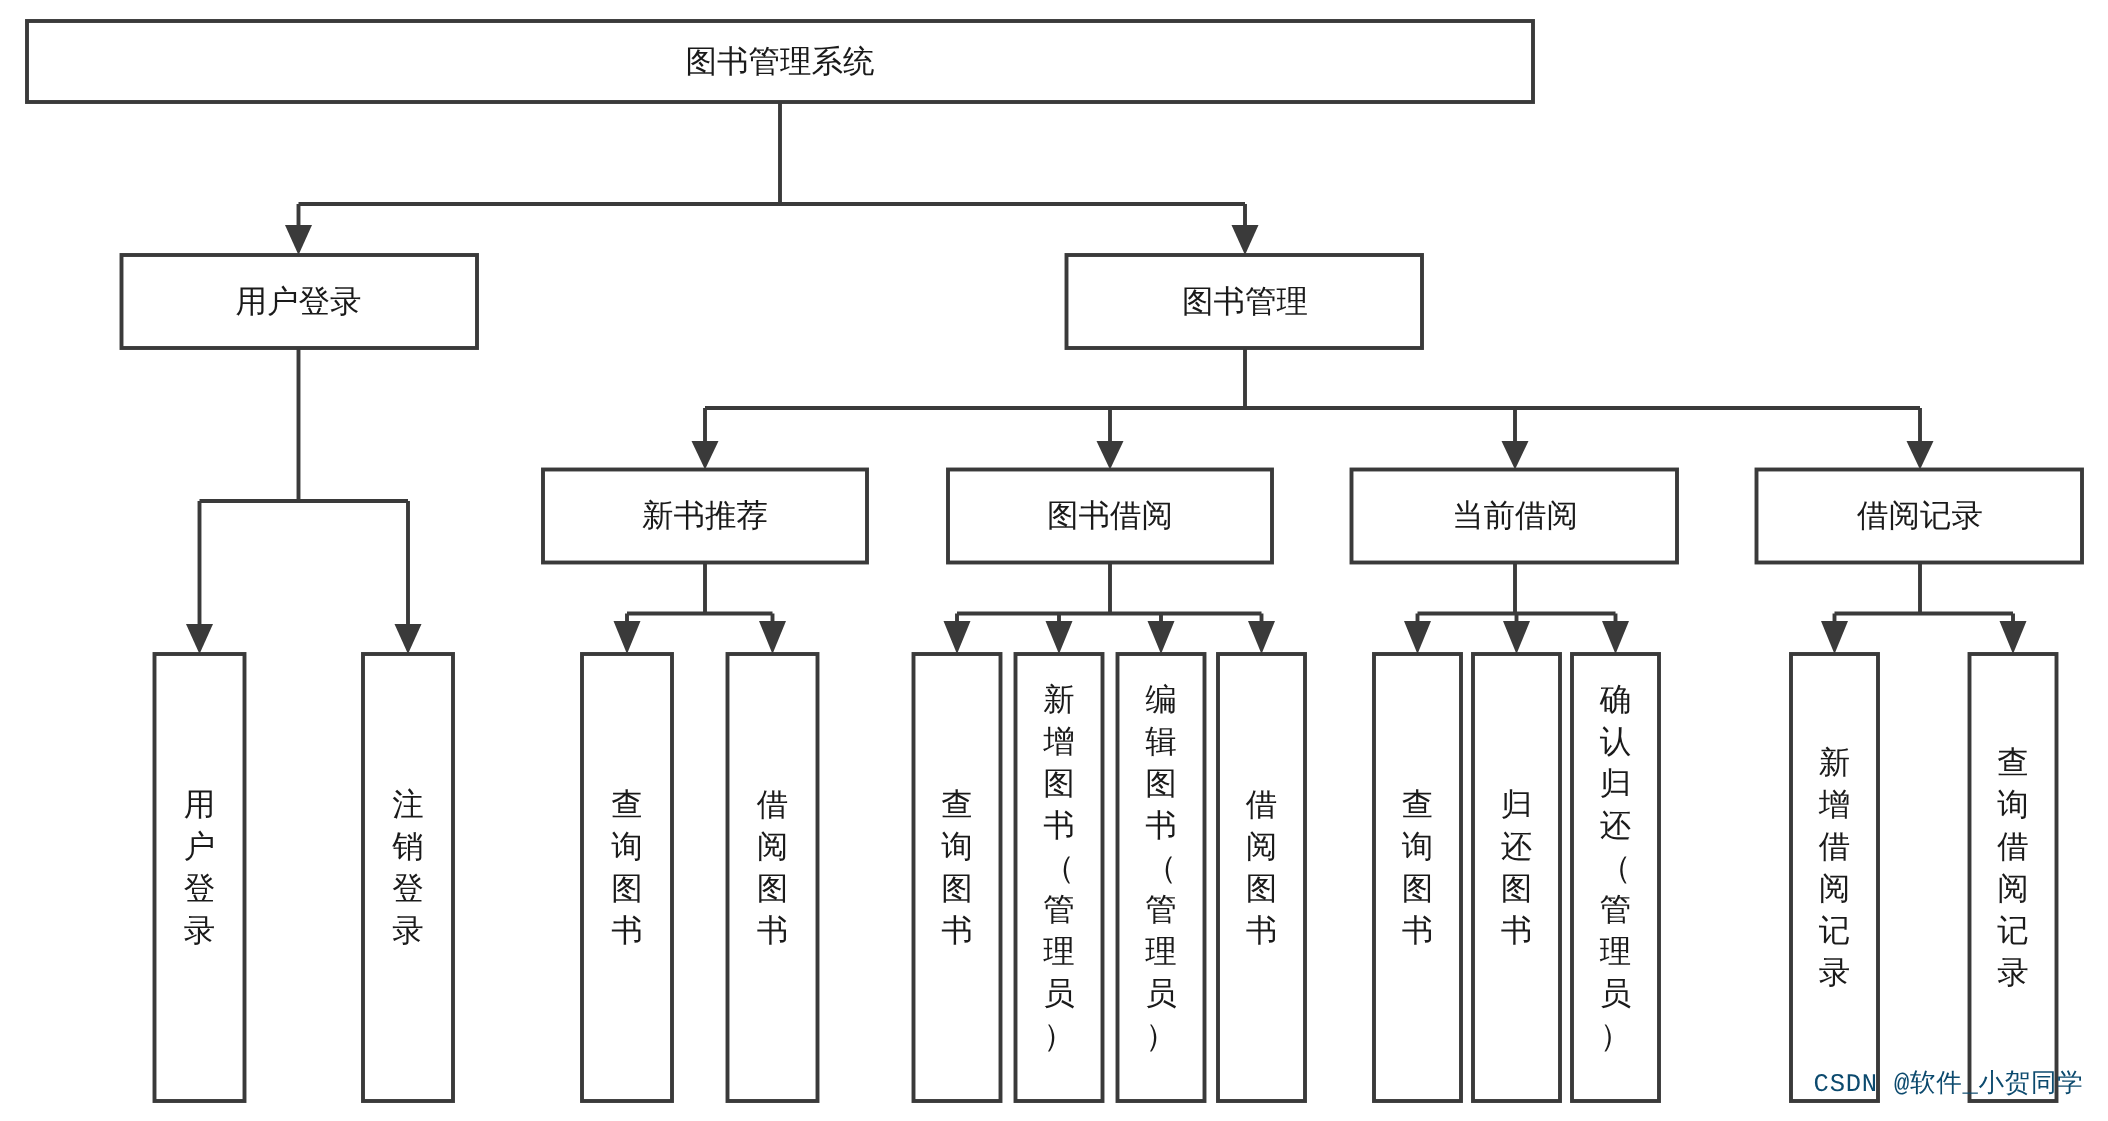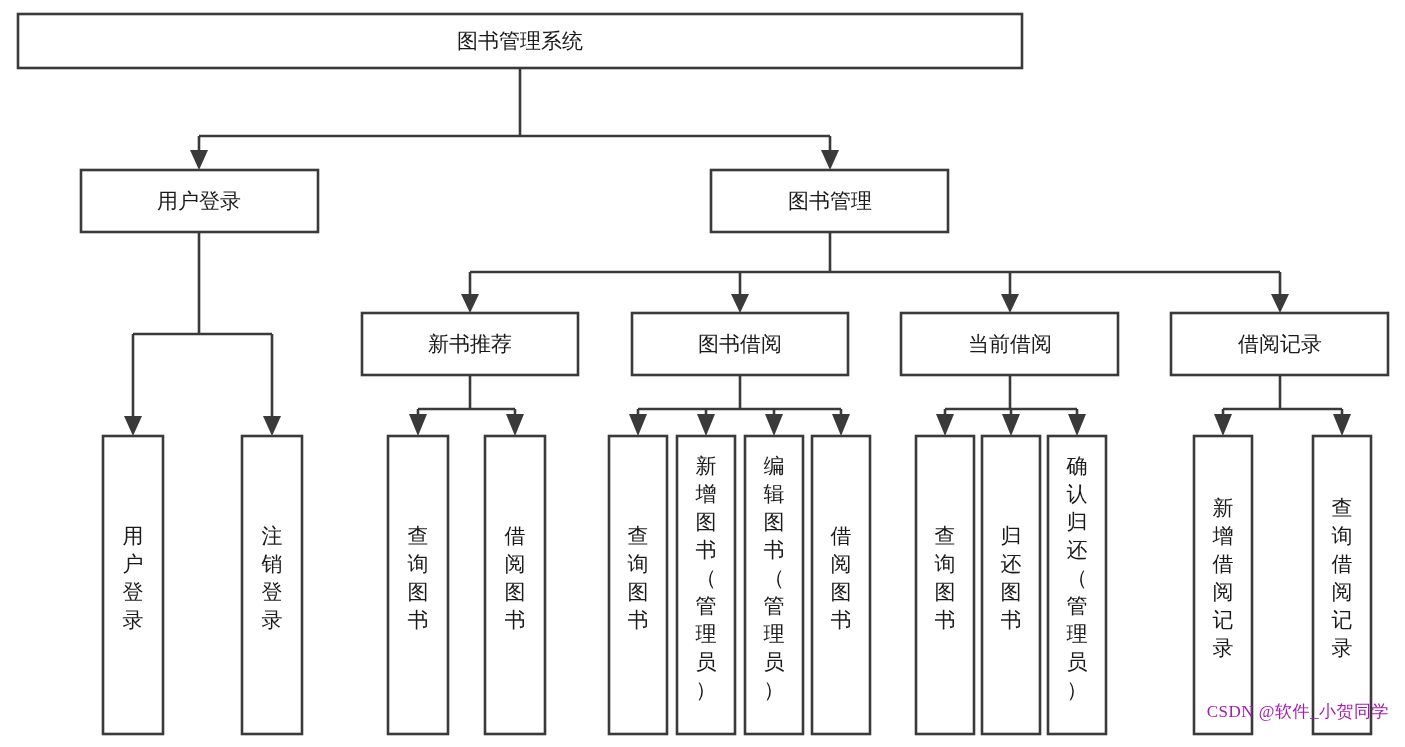--- a/index.html
+++ b/index.html
@@ -49,24 +49,24 @@
   }
   .node-label-v {
     font-family: "DejaVu Sans", "Liberation Sans", sans-serif;
     font-size: 21px;
     fill: #1a1a1a;
     text-anchor: middle;
   }
   .watermark {
     position: absolute;
     right: 10px;
-    bottom: 24px;
-    font-family: Liberation Serif, serif;
+    bottom: 14px;
+    font-family: Liberation Mono, monospace;
     font-size: 17px;
-    color: #a21caf;
+    color: #0c4a6e;
     white-space: nowrap;
     letter-spacing: 0.5px;
   }
 </style>
 </head>
 <body>
 
 <div id="diagram-root">
 
   <svg id="flow-svg" viewBox="0 0 1405 747">

